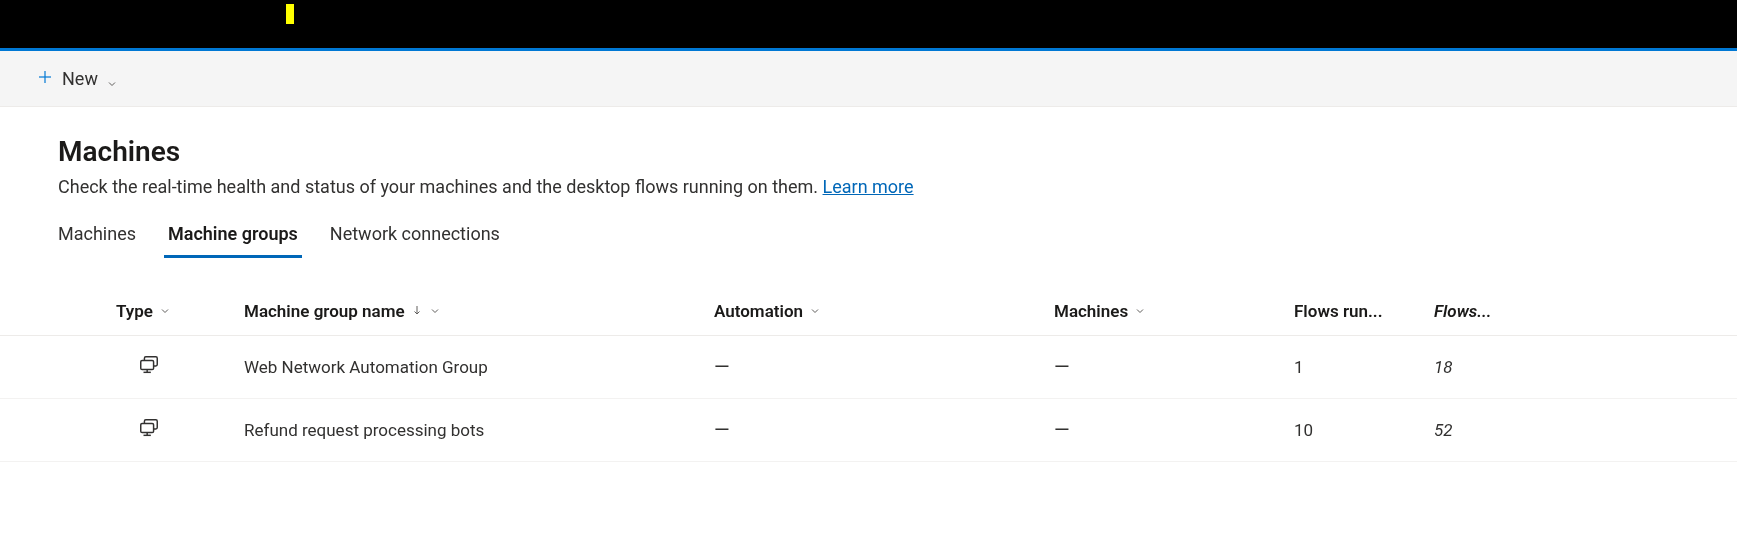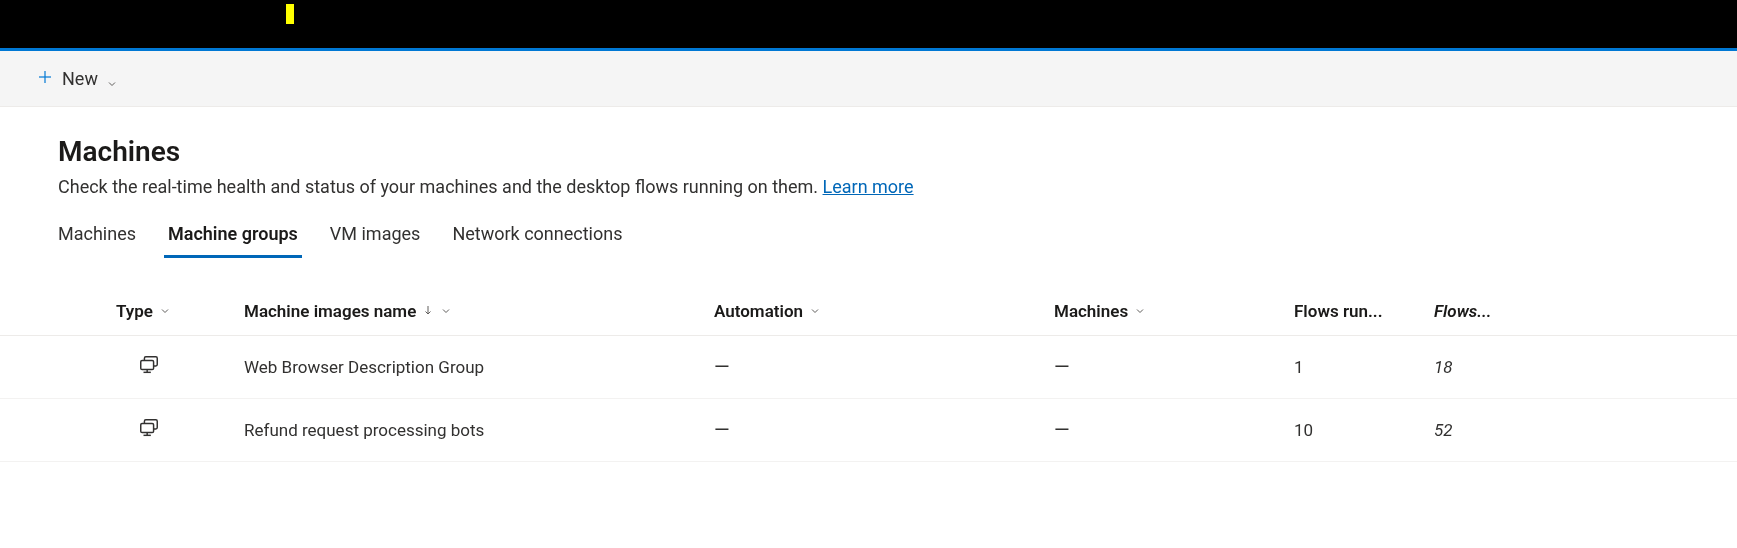--- a/index.html
+++ b/index.html
@@ -181,21 +181,20 @@
 
 <div class="content">
   <h1 class="page-title">Machines</h1>
   <p class="page-sub">
     <span>Check the real-time health and status of your machines and the desktop flows running on them. </span><a href="#">Learn more</a>
   </p>
 
   <div class="tabs">
     <button class="tab">Machines</button>
     <button class="tab active">Machine groups</button>
-    <button class="tab">VM images</button>
     <button class="tab">Network connections</button>
   </div>
 
   <div class="grid">
     <table>
       <colgroup>
         <col class="col-select">
         <col class="col-type">
         <col class="col-name">
         <col class="col-desc">
@@ -211,21 +210,21 @@
               <span>Type</span>
               <span class="chev">
                 <svg viewBox="0 0 24 24" fill="none" stroke-width="2">
                     <polyline points="6 9 12 15 18 9"></polyline>
                   </svg>
               </span>
             </span>
           </th>
           <th class="col-name">
             <span class="hdr">
-              <span>Machine images name</span>
+              <span>Machine group name</span>
               <span class="sort-arrow">
                 <svg viewBox="0 0 24 24" fill="none" stroke-width="2">
                   <line x1="12" y1="4" x2="12" y2="20"></line>
                   <polyline points="7 15 12 20 17 15"></polyline>
                 </svg>
               </span>
               <span class="chev">
                 <svg viewBox="0 0 24 24" fill="none" stroke-width="2">
                     <polyline points="6 9 12 15 18 9"></polyline>
                   </svg>
@@ -272,21 +271,21 @@
               <span class="mg-icon">
                 <svg viewBox="0 0 24 24" stroke-width="1.6">
                   <rect x="7" y="3" width="14" height="10" rx="1.5"></rect>
                   <rect x="3" y="7" width="14" height="10" rx="1.5" fill="#ffffff"></rect>
                   <line x1="10" y1="17" x2="10" y2="20"></line>
                   <line x1="6" y1="20" x2="14" y2="20"></line>
                 </svg>
               </span>
             </span>
           </td>
-          <td class="col-name">Web Browser Description Group</td>
+          <td class="col-name">Web Network Automation Group</td>
           <td class="col-desc"><span class="emdash">—</span></td>
           <td class="col-mach"><span class="emdash">—</span></td>
           <td class="col-frun">1</td>
           <td class="col-fq">18</td>
         </tr>
         <tr>
           <td class="col-select"></td>
           <td class="col-type">
             <span class="type-cell">
               <span class="mg-icon">

